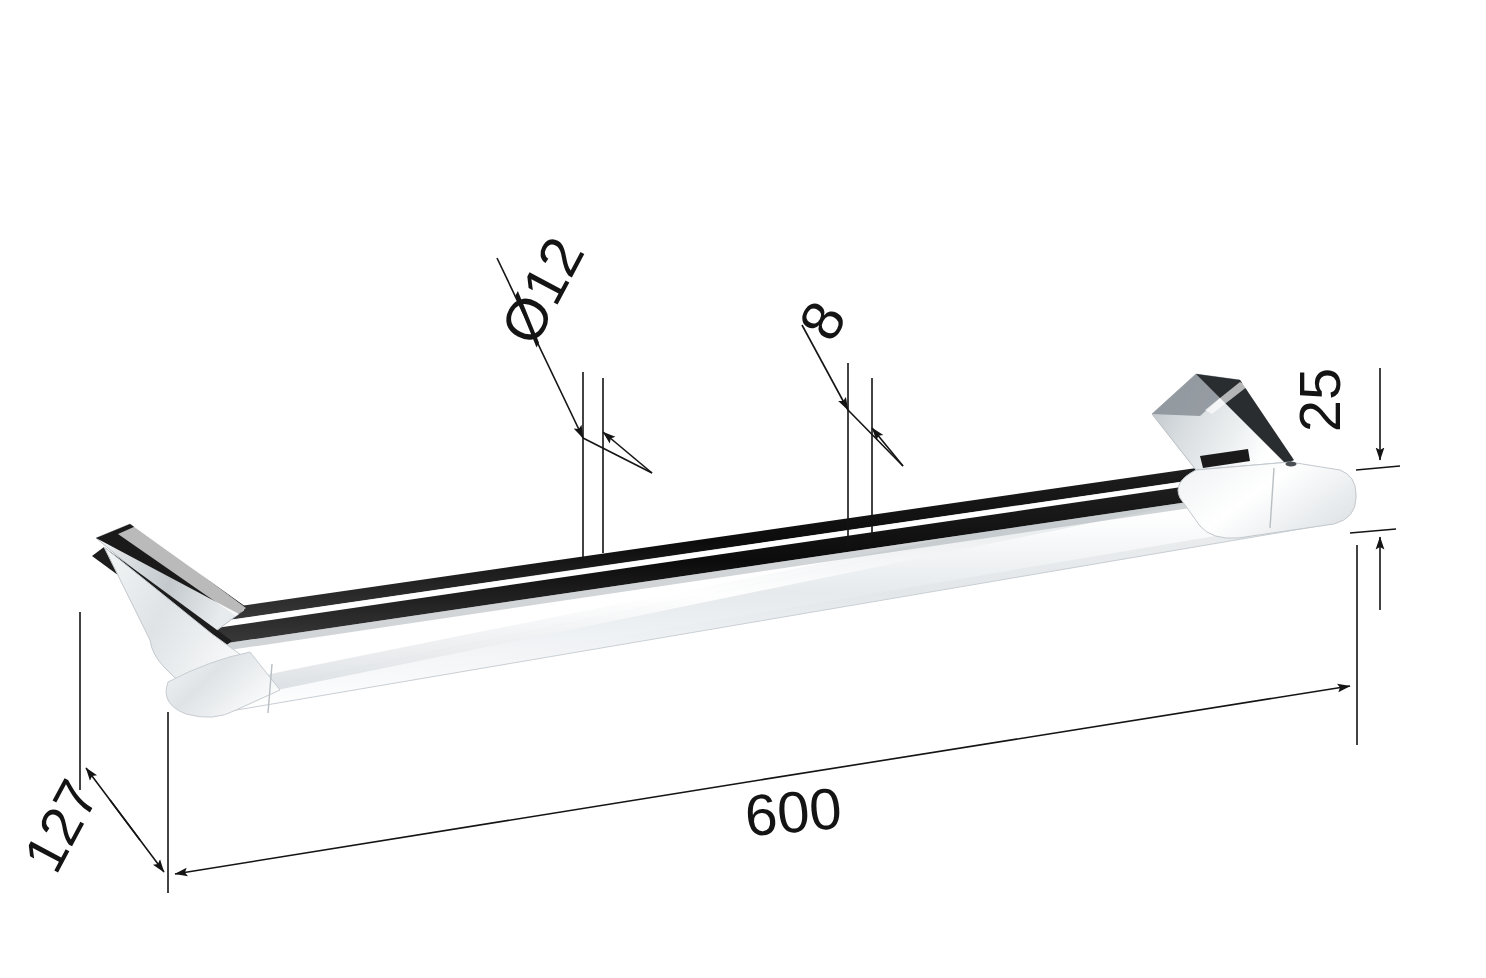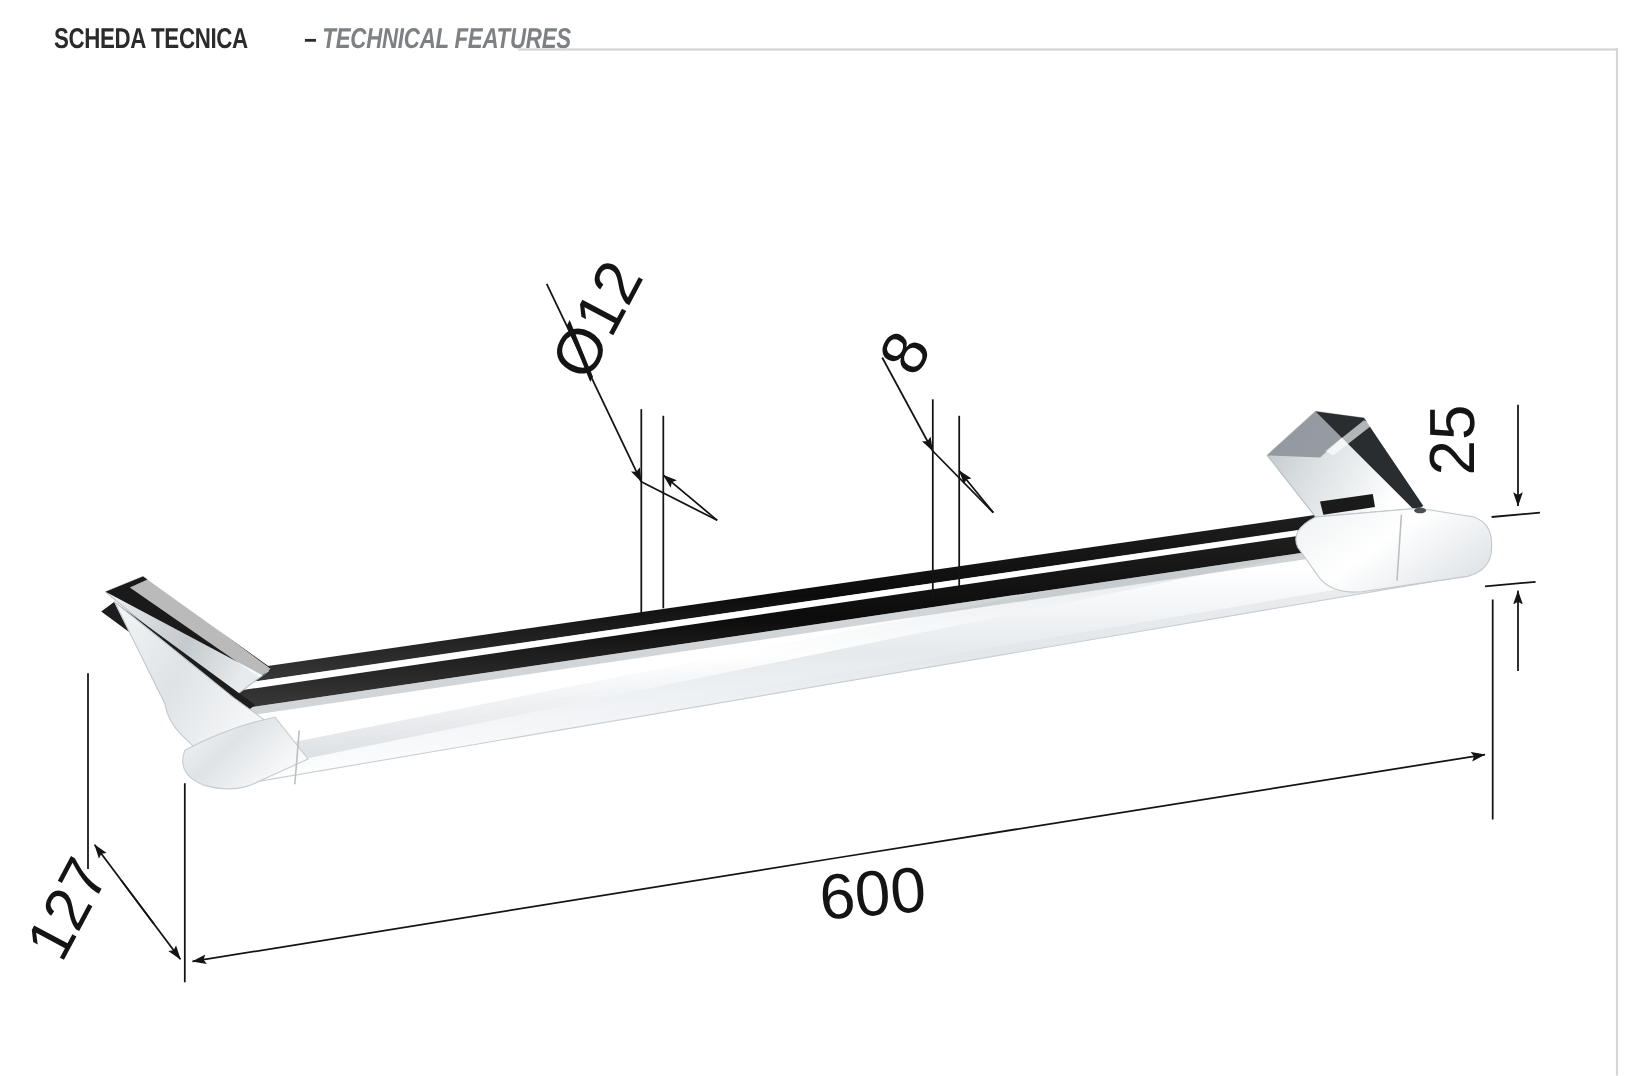--- a/index.html
+++ b/index.html
@@ -106,27 +106,20 @@
     font-size: 56px;
     fill: #141414;
     stroke: none;
   }
 </style>
 </head>
 <body>
 
 <div id="sheet">
 
-  <div class="header">
-    <div class="title-wrap">
-      <span class="title-it">SCHEDA TECNICA</span><span class="title-sep">–</span><span class="title-en">TECHNICAL FEATURES</span>
-    </div>
-    <div class="rule-top"></div>
-    <div class="rule-right"></div>
-  </div>
 
   <svg id="drawing" viewBox="0 0 1486 978">
     <defs>
 
       <linearGradient id="gTopFace" x1="0" y1="0" x2="0" y2="1">
         <stop offset="0" stop-color="#ffffff"></stop>
         <stop offset="0.25" stop-color="#e9ecee"></stop>
         <stop offset="0.55" stop-color="#ffffff"></stop>
         <stop offset="1" stop-color="#d8dce0"></stop>
       </linearGradient>

